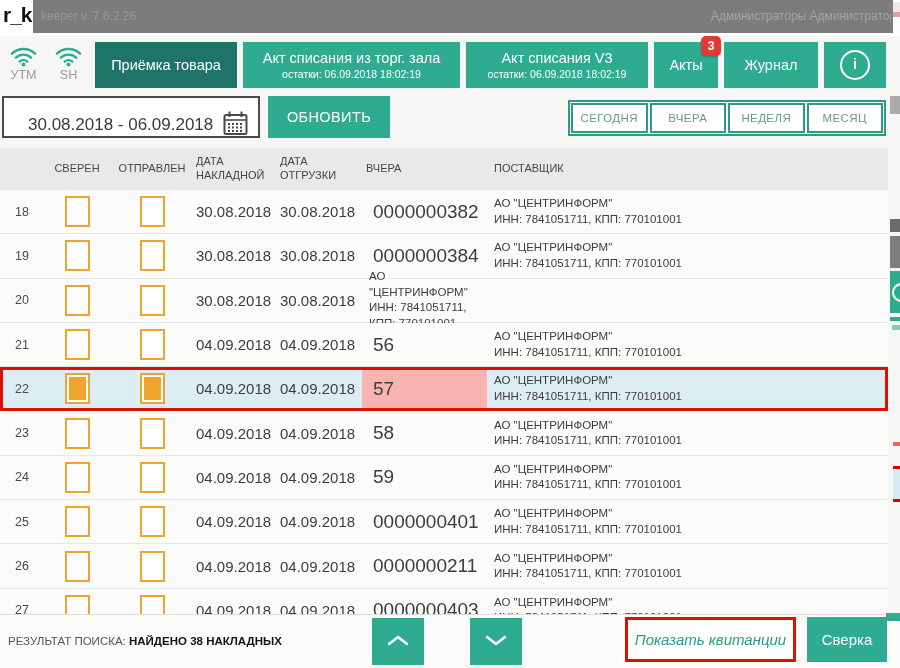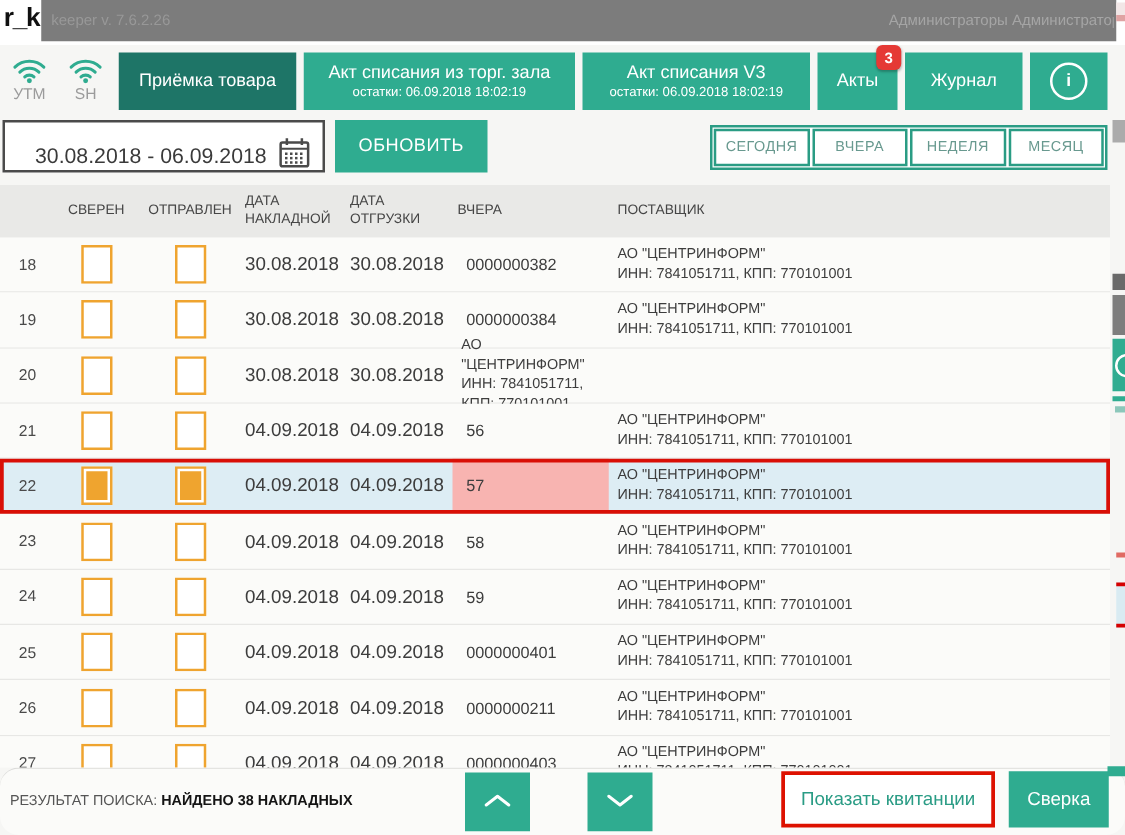--- a/index.html
+++ b/index.html
@@ -57,37 +57,37 @@
   .hc.center{text-align:center;}
   .hc.supplier-h{padding-left:7px;}
   .tbody{position:absolute;left:0;top:190px;width:888px;height:424px;overflow:hidden;}
   .trow{height:44.3px;box-sizing:border-box;background:#fbfbf9;border-bottom:1px solid #e7e7e5;
         align-items:center;position:relative;cursor:pointer;}
   .trow.selected{background:#ddedf4;outline:3px solid #d90f06;outline-offset:-3px;z-index:2;}
   .c{overflow:hidden;}
   .c.num{padding-left:15px;font-size:12.5px;color:#4a4a4a;}
   .c.cbc{display:flex;justify-content:center;}
   .c.date{padding-left:4px;font-size:15px;color:#3d3d3d;}
-  .c.numcol{padding-left:11px;font-size:13px;color:#3d3d3d;align-self:stretch;display:flex;align-items:center;}
+  .c.numcol{padding-left:11px;font-size:19px;color:#3d3d3d;align-self:stretch;display:flex;align-items:center;}
   .c.numcol.alert{background:#f8b4b1;}
   .c.supplier{padding-left:7px;font-size:11.5px;color:#3d3d3d;line-height:1.35;}
   .checkbox{width:21px;height:27px;border:2px solid #efa42f;background:#fff;}
   .checkbox .fill{display:none;}
   .checkbox.checked .fill{display:block;margin:2px;height:calc(100% - 4px);background:#efa42f;}
   
   .footer{position:absolute;left:0;top:614px;width:900px;height:54px;background:#fbfbf9;
-          border-top:1px solid #dcdcda;box-sizing:border-box;z-index:4;border-radius:15px;}
+          border-top:1px solid #dcdcda;box-sizing:border-box;z-index:4;}
   .result{position:absolute;left:8px;top:20px;font-size:11.5px;color:#555;}
   .result b{color:#141414;}
   .nav-btn{position:absolute;top:3px;width:52px;height:47px;background:#2fac90;border:none;cursor:pointer;
            display:flex;align-items:center;justify-content:center;}
   .nav-up{left:372px;}
   .nav-down{left:470px;}
   .btn-receipts{position:absolute;left:625px;top:2px;width:171px;height:45px;background:#fff;
-                border:3px solid #dd1100;box-sizing:border-box;color:#2a9c85;font-size:15px;cursor:pointer;}
+                border:3px solid #dd1100;box-sizing:border-box;color:#2a9c85;font-size:15px;cursor:pointer;font-style:italic;}
   .btn-sverka{position:absolute;left:807px;top:2px;width:80px;height:45px;background:#2fac90;
               border:none;color:#fff;font-size:15px;cursor:pointer;}
   
   .frag{position:absolute;z-index:5;}
   .frag-circle{position:absolute;left:2px;top:12px;width:15px;height:15px;border:2px solid #fff;border-radius:50%;}
 </style>
 </head>
 <body>
 
 <div class="topbar">

